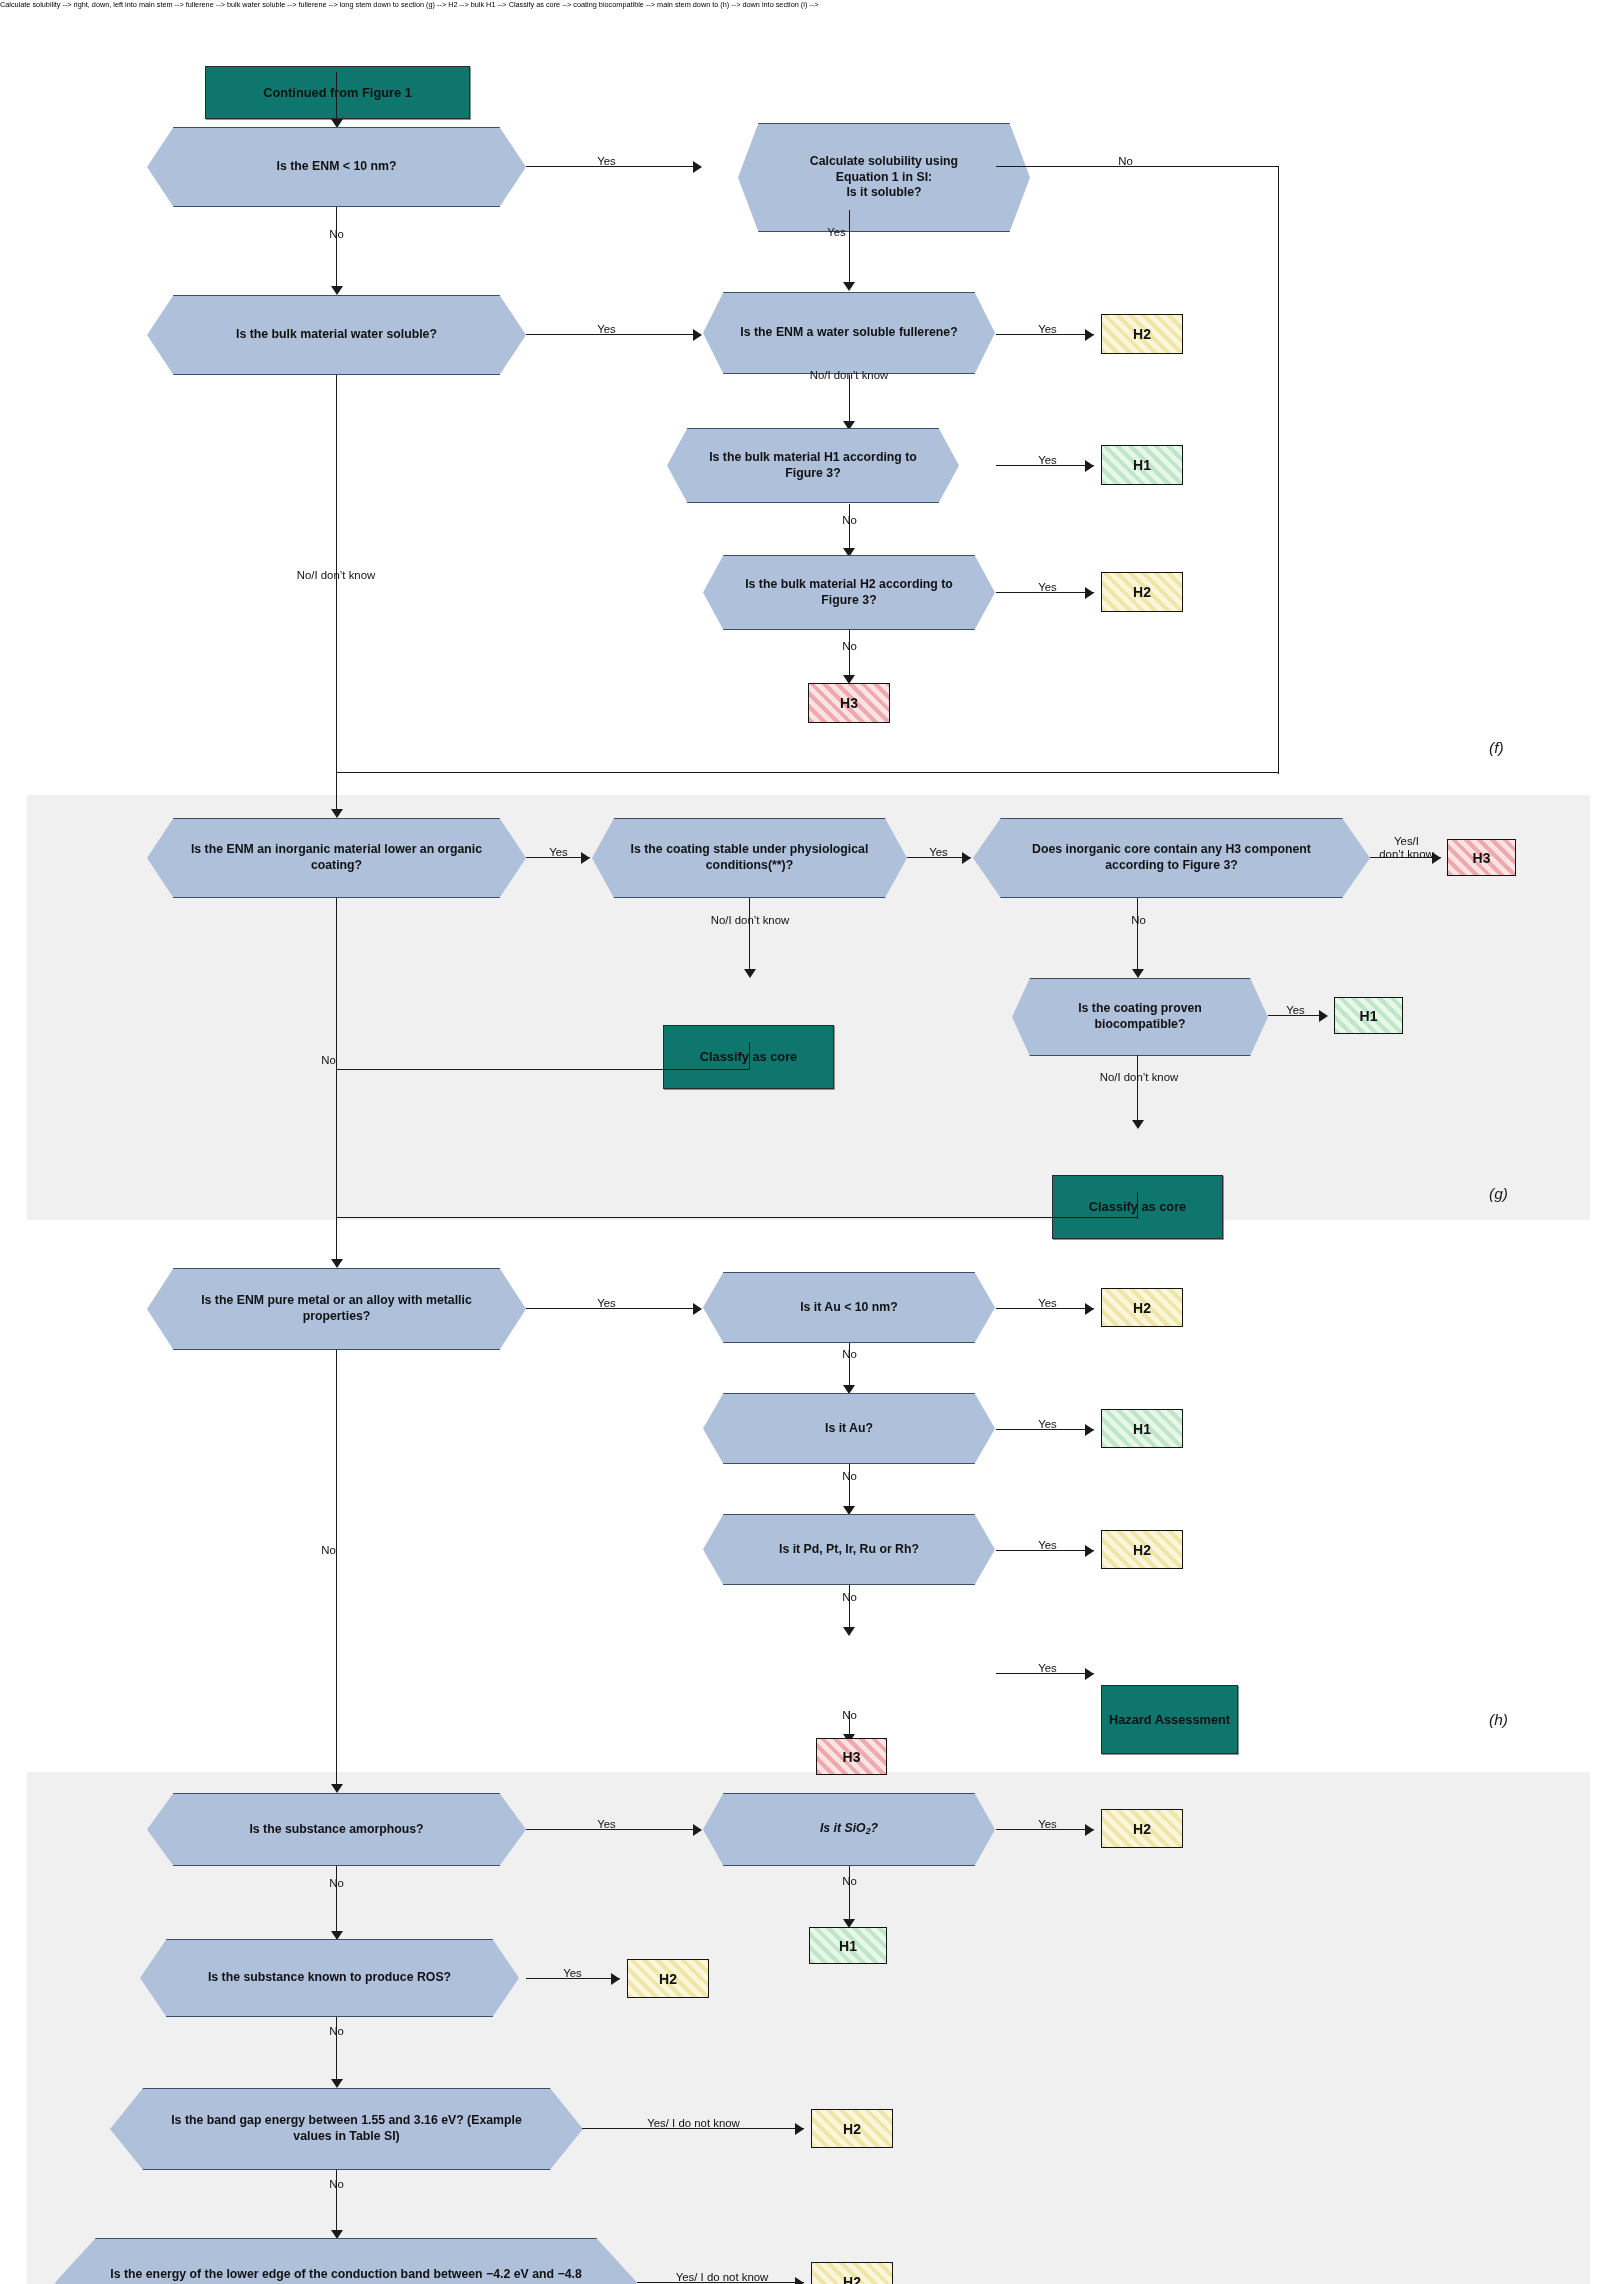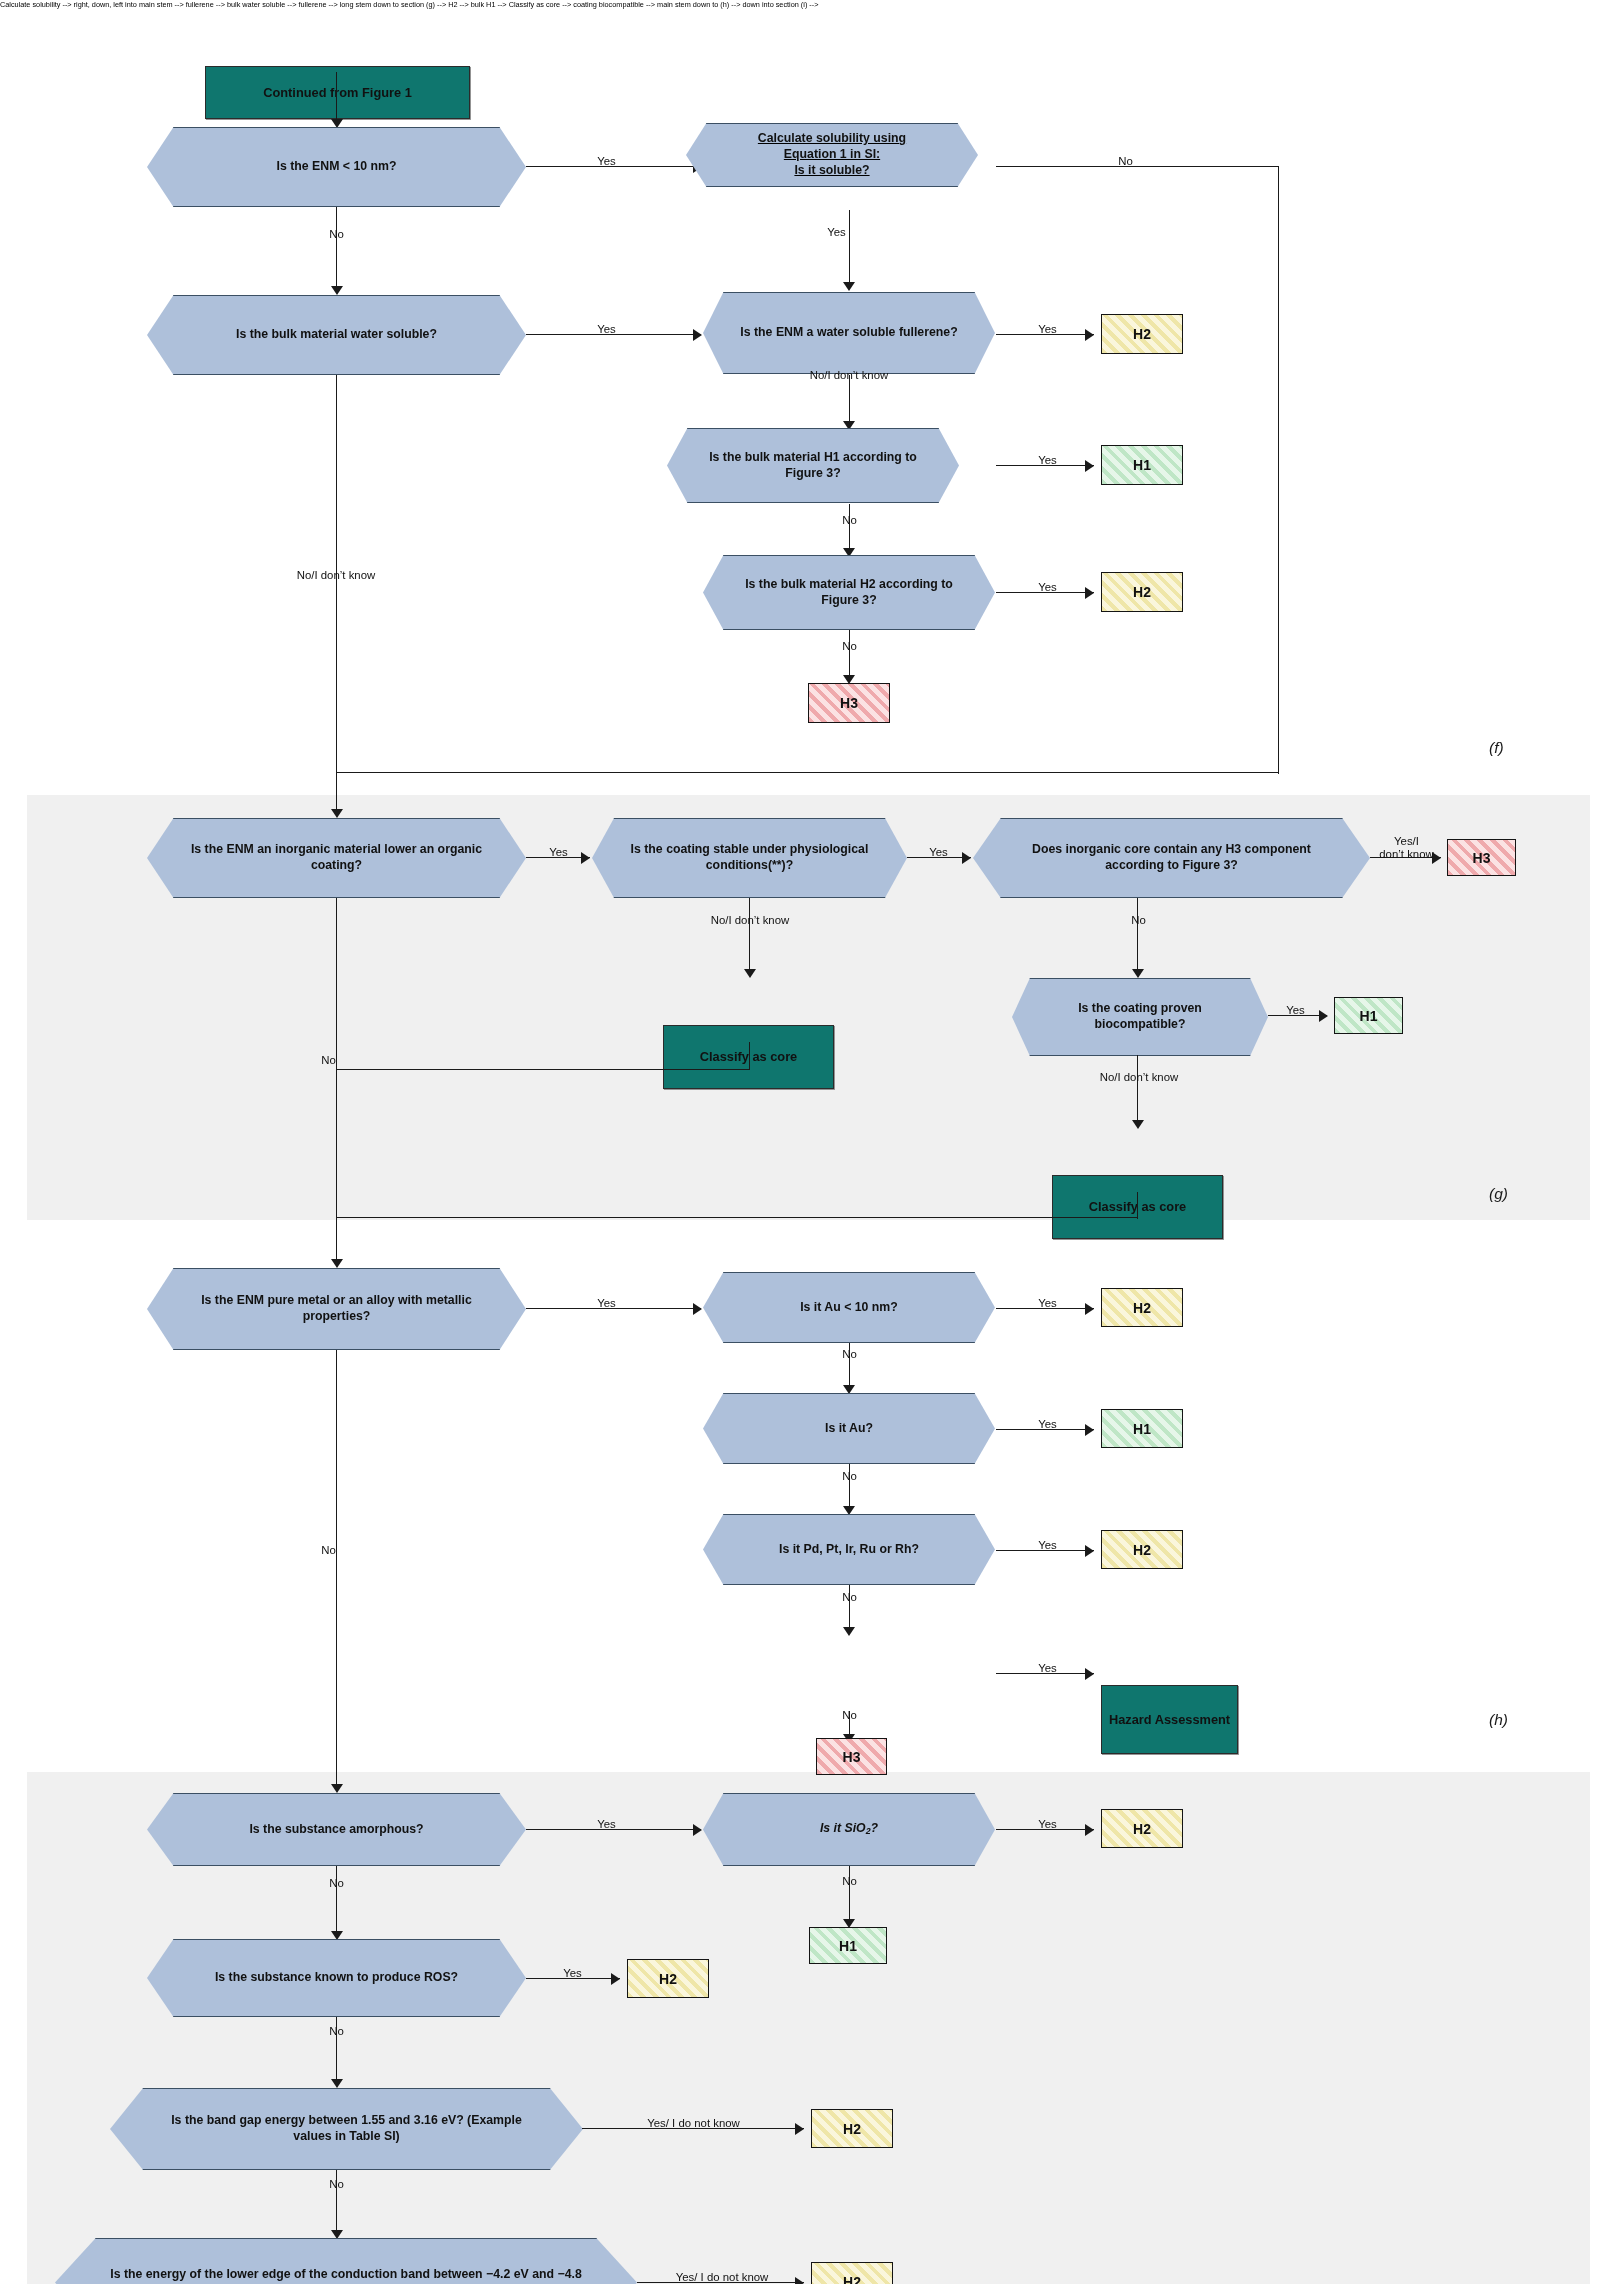--- a/index.html
+++ b/index.html
@@ -81,21 +81,21 @@
   <div class="hexn" style="left:147px;top:127px;width:379px;height:80px;">
     <span class="txt">Is the ENM &lt; 10 nm?</span>
   </div>
 
    Calculate solubility --&gt;
   <div class="ln lnh" style="left:526px;top:166px;width:175px;"></div>
   <div class="arrow-r" style="left:693px;top:161px;"></div>
   <div class="elabel" style="left:588px;top:155px;width:37px;">Yes</div>
 
   
-  <div class="hexn" style="left:686px;top:123px;width:292px;height:64px;text-decoration:underline;">
+  <div class="hexn" style="left:738px;top:123px;width:292px;height:109px;">
     <span class="txt">
       <span>Calculate solubility using</span><br>
       <span>Equation 1 in SI:</span><br>
       <span>Is it soluble?</span>
     </span>
   </div>
 
    right, down, left into main stem --&gt;
   <div class="ln lnh" style="left:996px;top:166px;width:283px;"></div>
   <div class="elabel" style="left:1112px;top:155px;width:27px;">No</div>
@@ -355,21 +355,21 @@
     <span class="txt">H2</span>
   </div>
   <div class="ln lnv" style="left:849px;top:1866px;height:57px;"></div>
   <div class="arrow-d" style="left:843px;top:1919px;"></div>
   <div class="elabel" style="left:836px;top:1875px;width:27px;">No</div>
   <div class="hazn haz-h1" style="left:809px;top:1927px;width:78px;height:37px;">
     <span class="txt">H1</span>
   </div>
 
   
-  <div class="hexn" style="left:147px;top:1939px;width:379px;height:78px;">
+  <div class="hexn" style="left:140px;top:1939px;width:379px;height:78px;">
     <span class="txt">Is the substance known to produce ROS?</span>
   </div>
   <div class="ln lnh" style="left:526px;top:1978px;width:94px;"></div>
   <div class="arrow-r" style="left:611px;top:1973px;"></div>
   <div class="elabel" style="left:554px;top:1967px;width:37px;">Yes</div>
   <div class="hazn haz-h2" style="left:627px;top:1959px;width:82px;height:39px;">
     <span class="txt">H2</span>
   </div>
 
   <div class="ln lnv" style="left:336px;top:2017px;height:66px;"></div>

